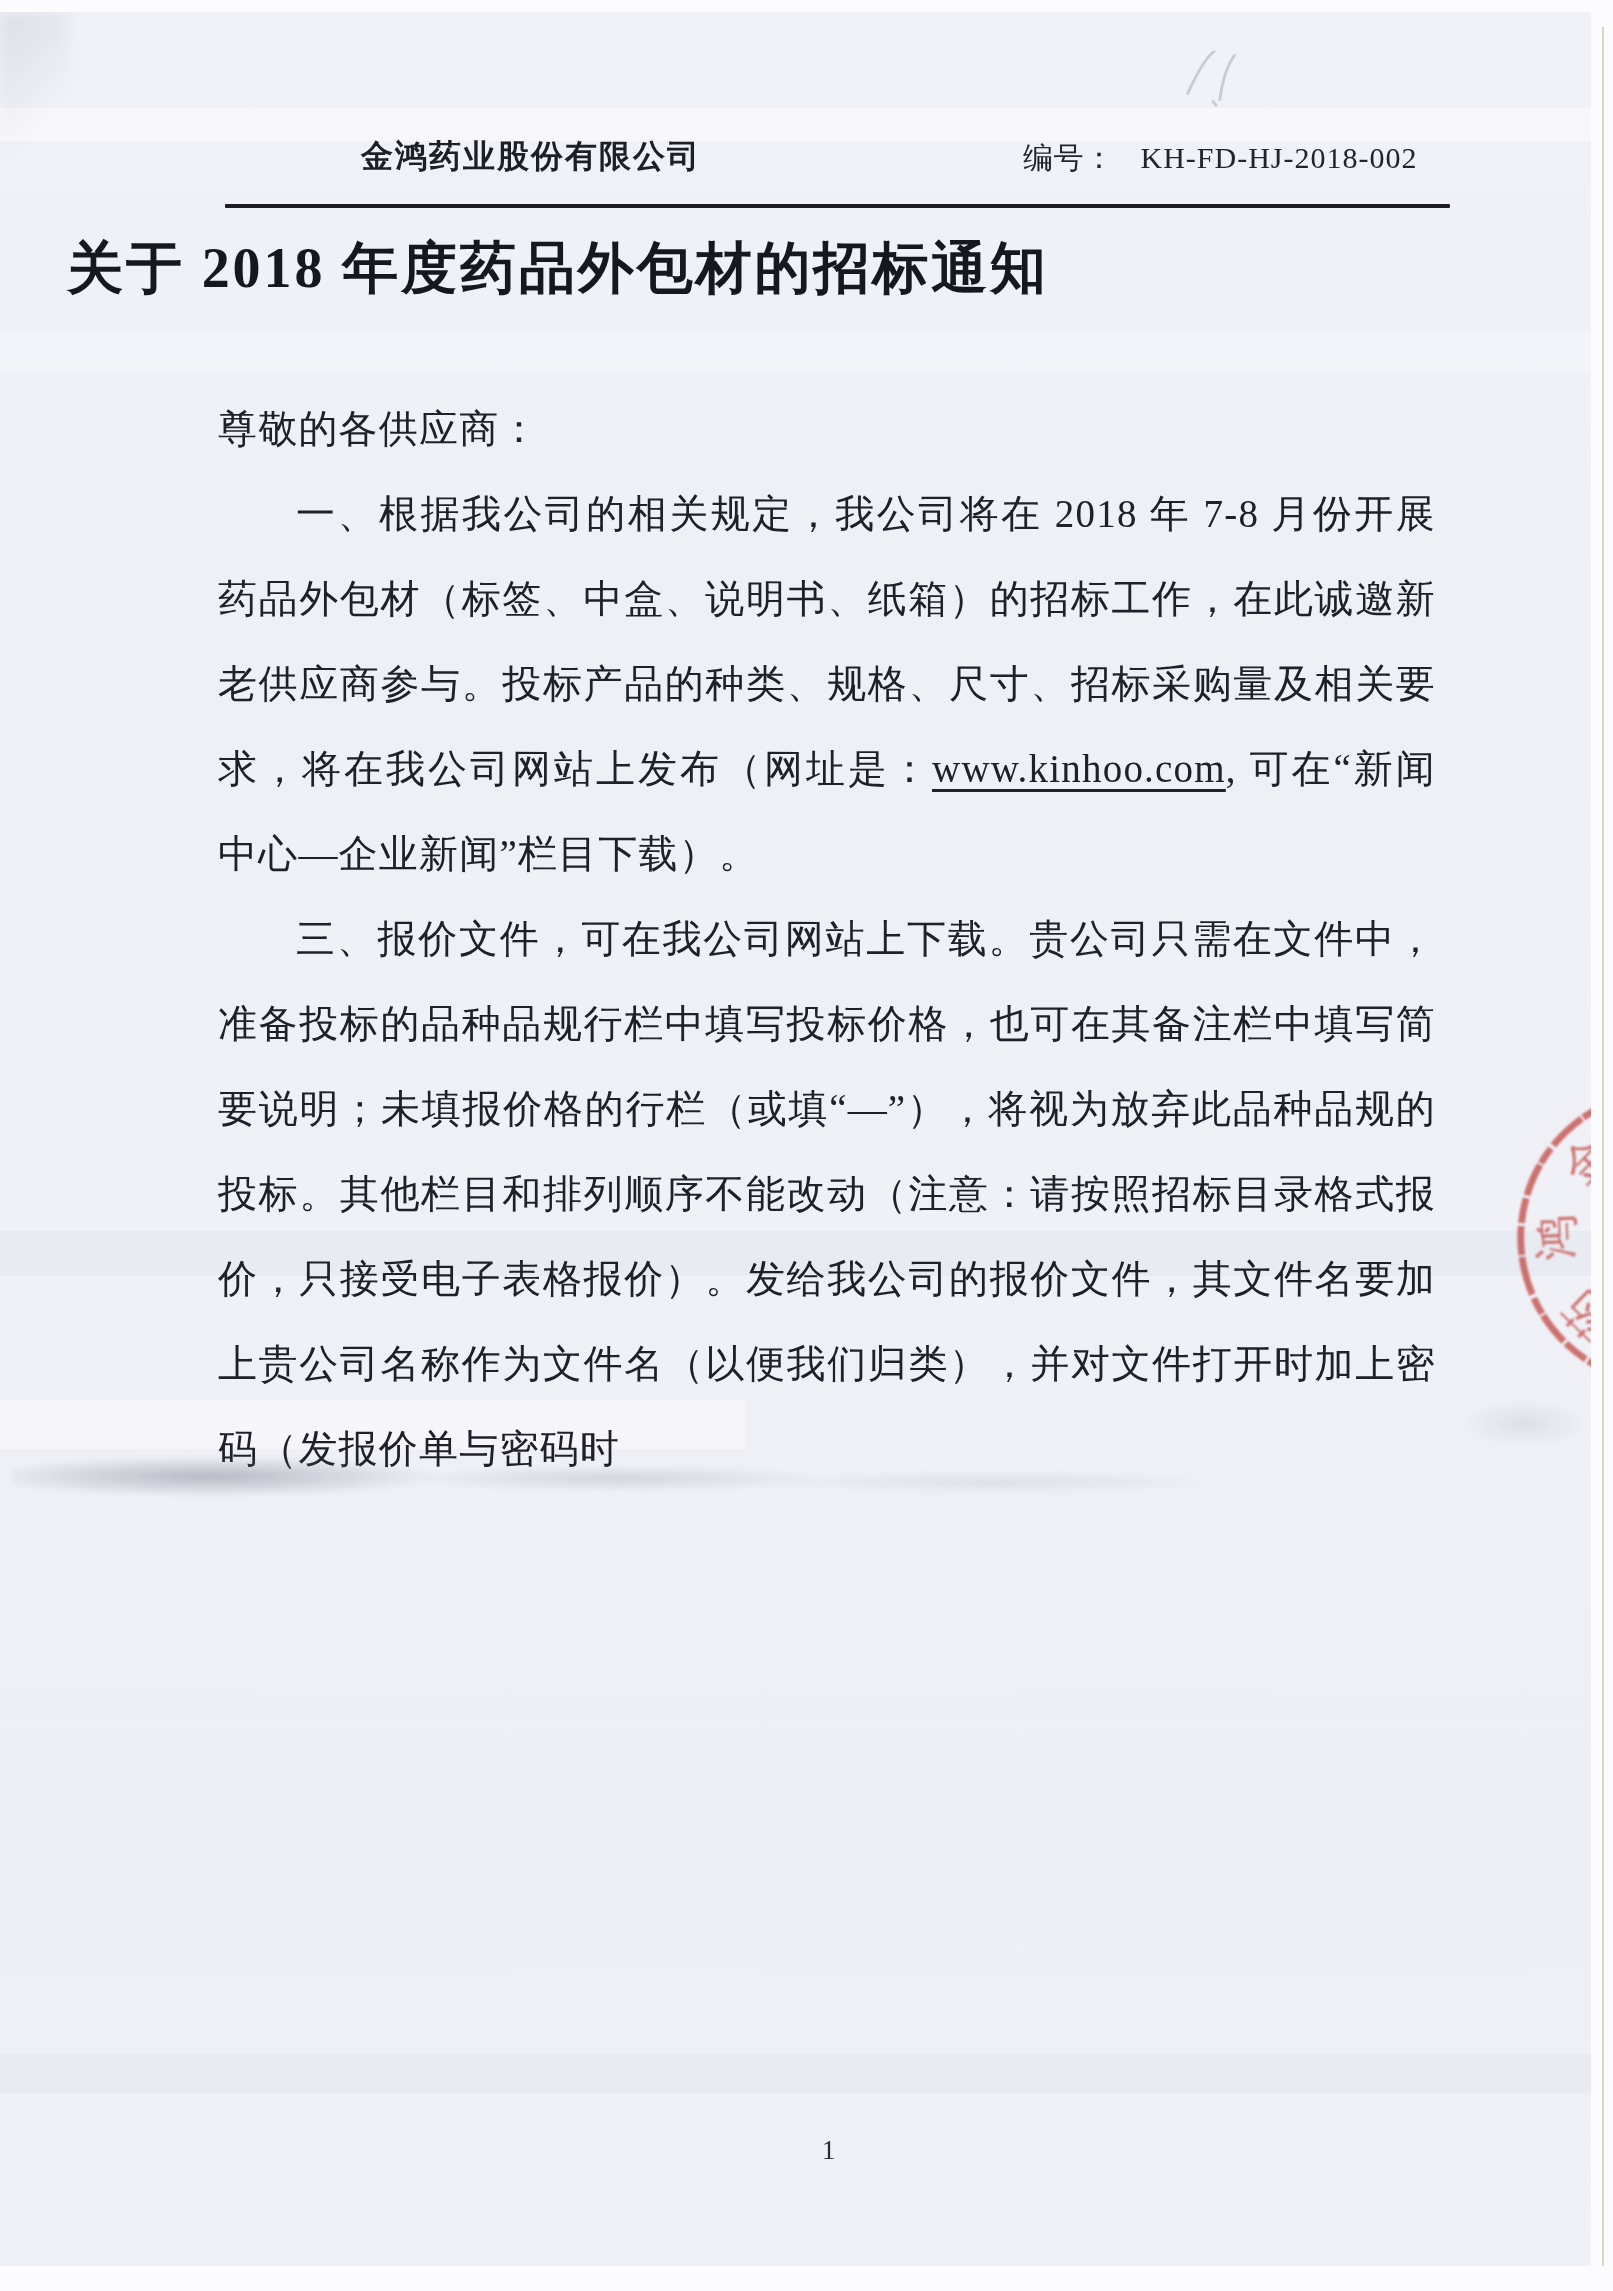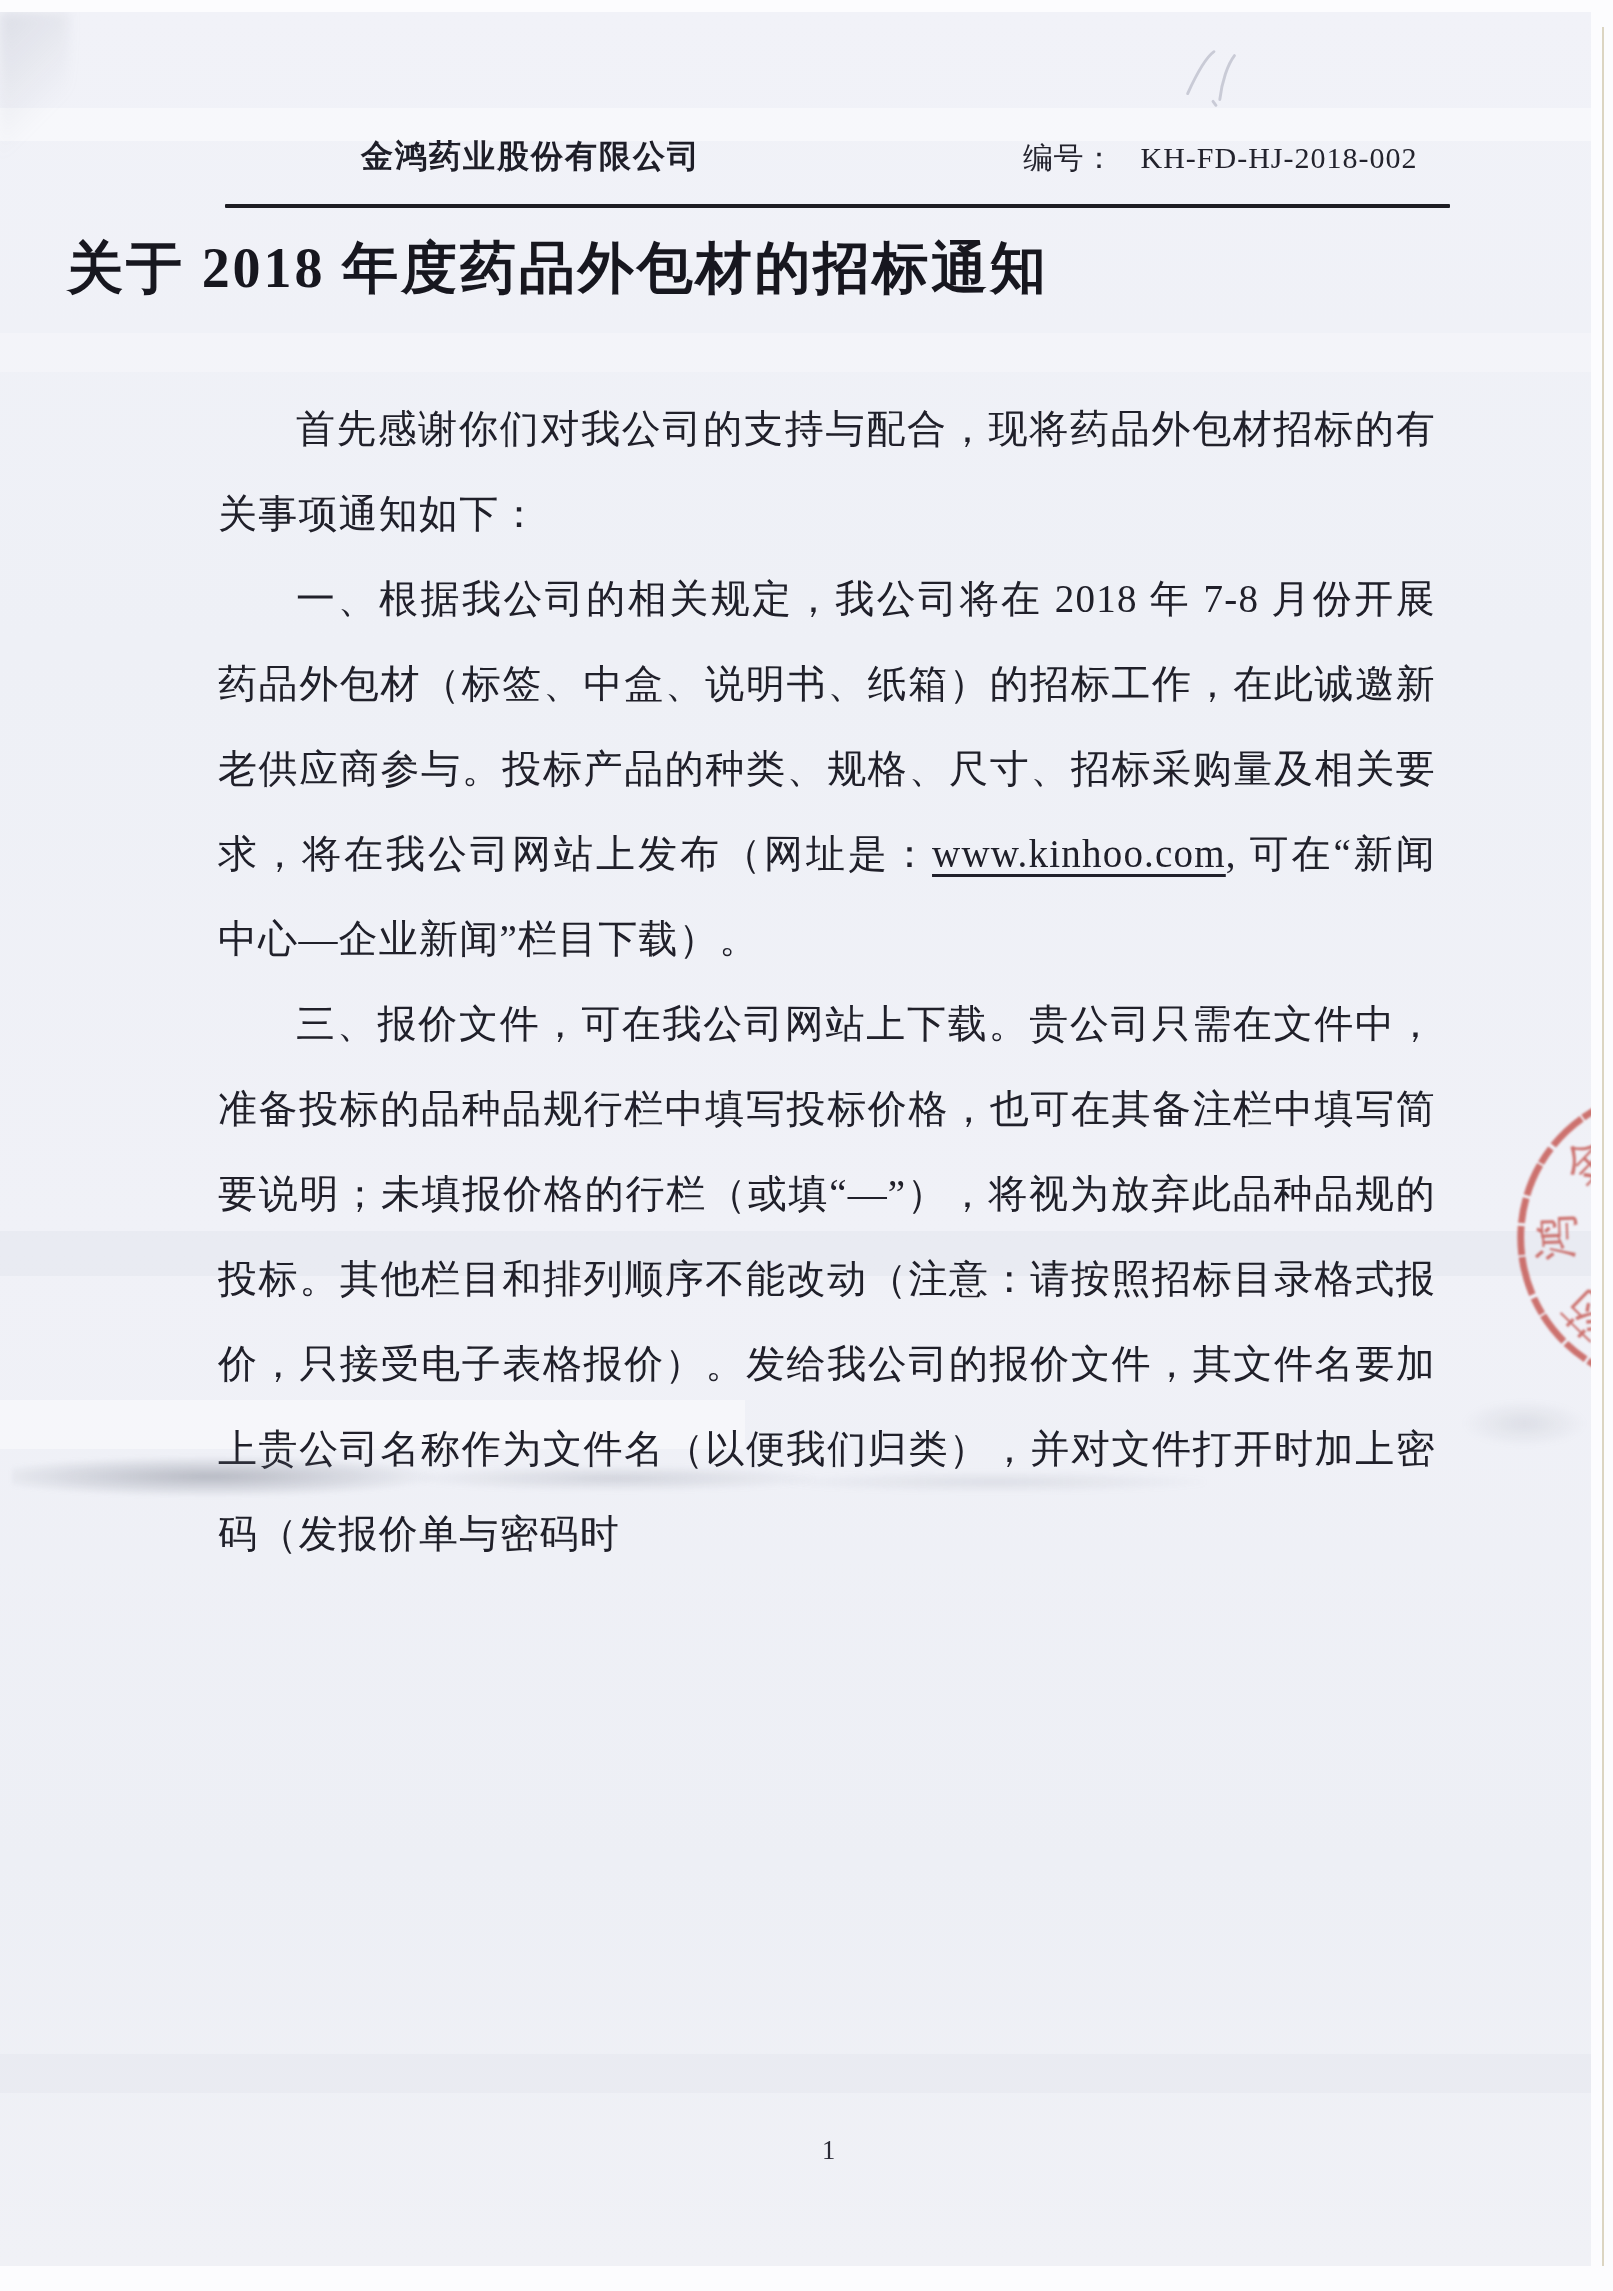--- a/index.html
+++ b/index.html
@@ -92,21 +92,21 @@
 
 <div class="header-docno">
   <span>编号：</span><span class="docno-value">KH-FD-HJ-2018-002</span>
 </div>
 
 <div class="rule"></div>
 
 <h1 class="title">关于 2018 年度药品外包材的招标通知</h1>
 
 <div class="body-text">
-  <p class="indent">首先感谢你们对我公司的支持与配合，现将药品外包材招标的有关事项通知如下：</p>
+  <p>尊敬的各供应商：</p>
   <p class="indent"><span>一、根据我公司的相关规定，我公司将在 2018 年 7-8 月份开展药品外包材（标签、中盒、说明书、纸箱）的招标工作，在此诚邀新老供应商参与。投标产品的种类、规格、尺寸、招标采购量及相关要求，将在我公司网站上发布（网址是：</span><span class="url">www.kinhoo.com</span><span>, 可在“新闻中心—企业新闻”栏目下载）。</span></p>
   <p class="indent">三、报价文件，可在我公司网站上下载。贵公司只需在文件中，准备投标的品种品规行栏中填写投标价格，也可在其备注栏中填写简要说明；未填报价格的行栏（或填“—”），将视为放弃此品种品规的投标。其他栏目和排列顺序不能改动（注意：请按照招标目录格式报价，只接受电子表格报价）。发给我公司的报价文件，其文件名要加上贵公司名称作为文件名（以便我们归类），并对文件打开时加上密码（发报价单与密码时</p>
 </div>
 
 <div class="pagenum">1</div>
 
 <div class="smudge smudge1"></div>
 <div class="smudge smudge2"></div>
 <div class="smudge smudge3"></div>
 <div class="smudge smudge4"></div>

